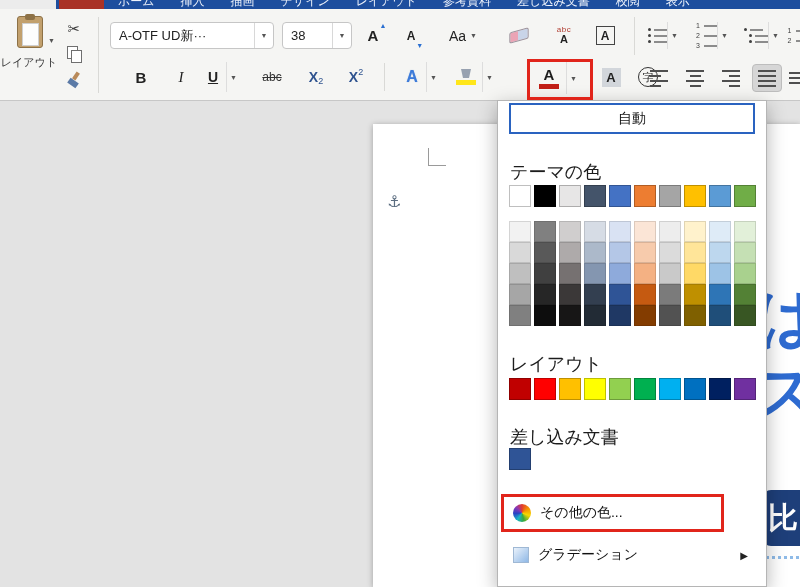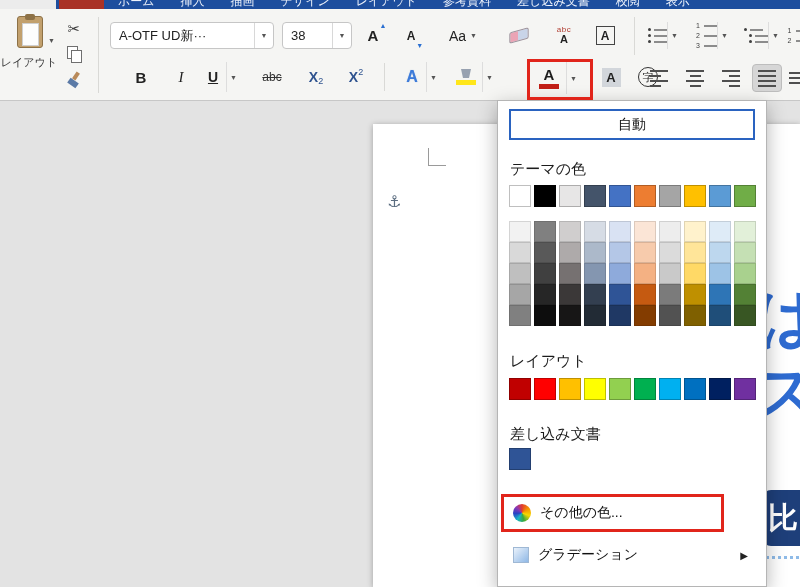--- a/index.html
+++ b/index.html
@@ -82,22 +82,22 @@
   .corner-mark{position:absolute;left:55px;top:24px;width:18px;height:18px;border-left:1.5px solid #9a9a9a;border-bottom:1.5px solid #9a9a9a}
   .anchor{position:absolute;left:14px;top:68px;font-size:16px;color:#5b6d80}
   .frag{position:absolute;font-weight:bold;color:#2e6bd1;line-height:1}
   .frag1{left:384px;top:160px;font-size:64px}
   .frag2{left:382px;top:236px;font-size:62px}
   .badge{position:absolute;left:390px;top:366px;width:44px;height:56px;background:#1e3f7a;border-radius:8px;color:#fff;font-size:30px;font-weight:bold;display:flex;align-items:center;padding-left:5px}
   .dotline{position:absolute;left:388px;top:432px;width:38px;border-bottom:3px dotted #8fbbe8}
 
   
   .color-menu{position:absolute;left:497px;top:100px;width:270px;height:487px;background:#fff;border:1px solid #b5b5b5;box-shadow:0 6px 18px rgba(0,0,0,.3);z-index:5}
-  .auto-btn{position:absolute;left:11px;top:8px;width:246px;height:31px;border:2px solid #2a63c0;background:#fff;display:flex;align-items:center;justify-content:center;font-size:14px;color:#111}
-  .sec-label{position:absolute;left:12px;font-size:15px;color:#1c1c1c}
+  .auto-btn{position:absolute;left:11px;top:2px;width:246px;height:31px;border:2px solid #2a63c0;background:#fff;display:flex;align-items:center;justify-content:center;font-size:14px;color:#111}
+  .sec-label{position:absolute;left:12px;font-size:18px;color:#1c1c1c}
   .swatch-row{position:absolute;left:11px;display:flex;gap:3px}
   .swatch{width:22px;height:22px;border:1px solid rgba(0,0,0,.25)}
   #variant-grid{position:absolute;left:11px;top:120px;display:flex;flex-direction:column}
   .variant-row{display:flex;gap:3px}
   .variant-row .swatch{height:21px;border:1px solid rgba(0,0,0,.12)}
   .menu-item{position:absolute;left:6px;width:258px;height:32px;display:flex;align-items:center;gap:9px;padding-left:9px;font-size:14px;color:#111;cursor:default}
   .wheel{width:18px;height:18px;border-radius:50%;background:conic-gradient(#e23b2e,#f59b00 60deg,#f7d900 110deg,#3aa83a 165deg,#19b5c8 215deg,#2743c4 265deg,#8d37b5 315deg,#e23b2e 360deg)}
   .grad-icon{width:16px;height:16px;background:linear-gradient(135deg,#eaf2fb,#8fb8e6);border:1px solid #9fb8d4}
   .arrow{margin-left:auto;margin-right:14px;font-size:10px;color:#222}
 

